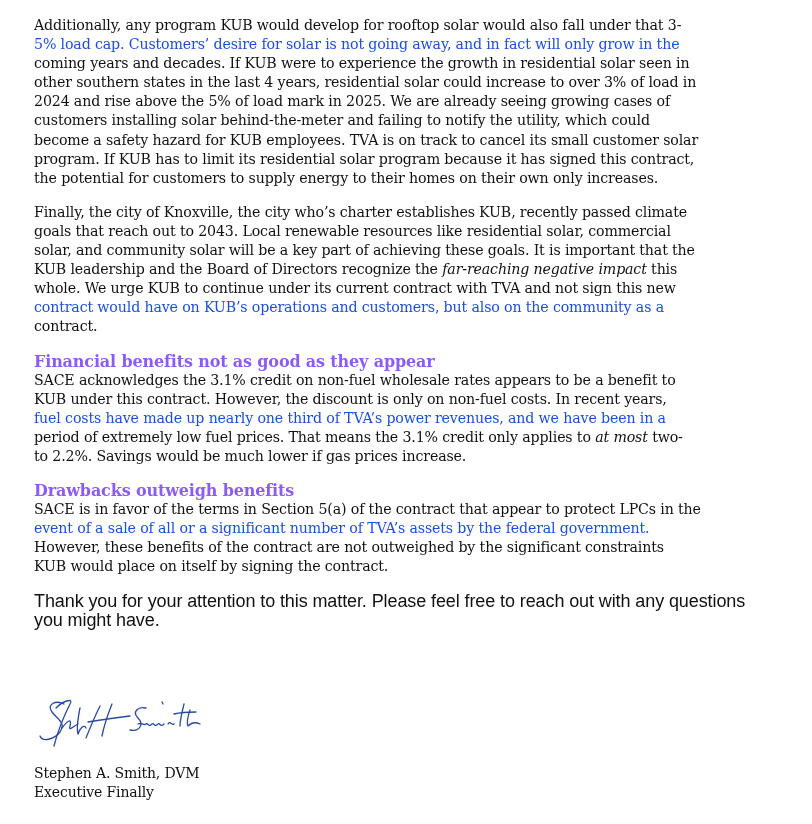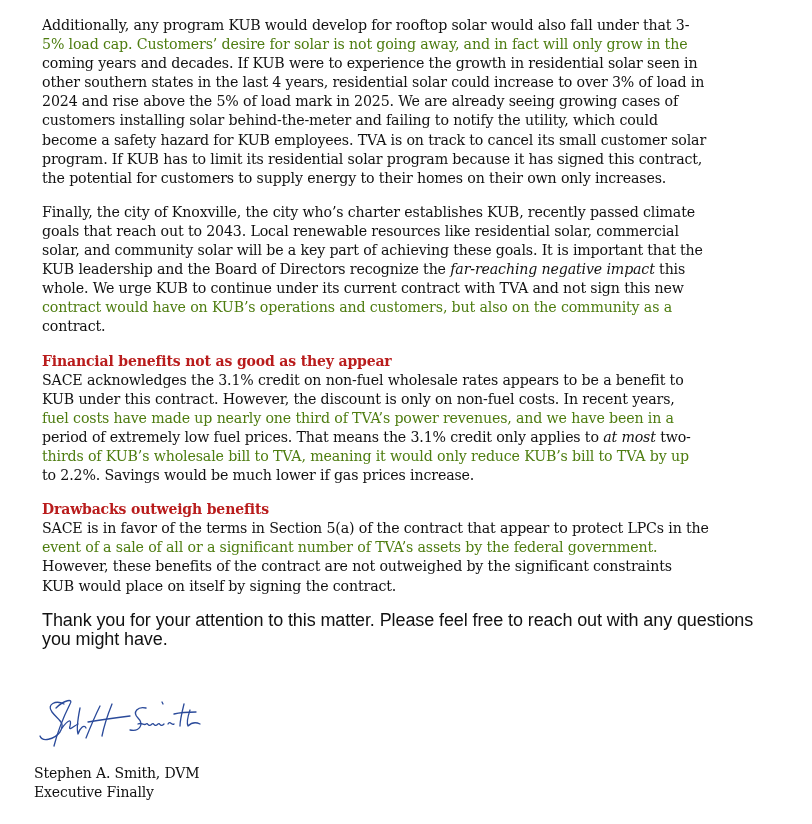--- a/index.html
+++ b/index.html
@@ -4,23 +4,23 @@
 <style>
   html, body { margin: 0; padding: 0; background: #ffffff; }
   body { width: 812px; height: 824px; position: relative; overflow: hidden; }
   .page {
     position: absolute; left: 34px; top: 16px; width: 700px;
     font-family: "DejaVu Serif", "Liberation Serif", serif;
     font-size: 14.2px; line-height: 19.1px; color: #111111;
     letter-spacing: -0.15px;
   }
   .line { display: block; white-space: nowrap; }
-  .tint { color: #4d7c0f; }
-  .para { margin: 0 0 15px 8px; }
-  .heading { font-weight: bold; font-size: 14px; color: #b91c1c; }
+  .tint { color: #1d4ed8; }
+  .para { margin: 0 0 15px 0; }
+  .heading { font-weight: bold; font-size: 16px; color: #8b5cf6; }
   .closing { font-family: Liberation Sans, sans-serif; font-size: 18px; line-height: 19px; letter-spacing: -0.1px; }
   .sig { position: absolute; left: 34px; top: 694px; width: 170px; height: 60px; }
   .signer { position: absolute; left: 34px; top: 764px; font-family: "DejaVu Serif", serif; font-size: 14px; line-height: 19px; color: #111; letter-spacing: -0.15px; }
   em { font-style: italic; }
 </style>
 </head>
 <body>
 
 <div class="page">
 
@@ -45,21 +45,20 @@
     <span class="line tint">contract would have on KUB’s operations and customers, but also on the community as a</span>
     <span class="line">contract.</span>
   </div>
 
   <div class="para">
     <span class="line heading">Financial benefits not as good as they appear</span>
     <span class="line">SACE acknowledges the 3.1% credit on non-fuel wholesale rates appears to be a benefit to</span>
     <span class="line">KUB under this contract. However, the discount is only on non-fuel costs. In recent years,</span>
     <span class="line tint">fuel costs have made up nearly one third of TVA’s power revenues, and we have been in a</span>
     <span class="line"><span>period of extremely low fuel prices. That means the 3.1% credit only applies to </span><em>at most</em><span> two-</span></span>
-    <span class="line tint">thirds of KUB’s wholesale bill to TVA, meaning it would only reduce KUB’s bill to TVA by up</span>
     <span class="line">to 2.2%. Savings would be much lower if gas prices increase.</span>
   </div>
 
   <div class="para">
     <span class="line heading">Drawbacks outweigh benefits</span>
     <span class="line">SACE is in favor of the terms in Section 5(a) of the contract that appear to protect LPCs in the</span>
     <span class="line tint">event of a sale of all or a significant number of TVA’s assets by the federal government.</span>
     <span class="line">However, these benefits of the contract are not outweighed by the significant constraints</span>
     <span class="line">KUB would place on itself by signing the contract.</span>
   </div>

